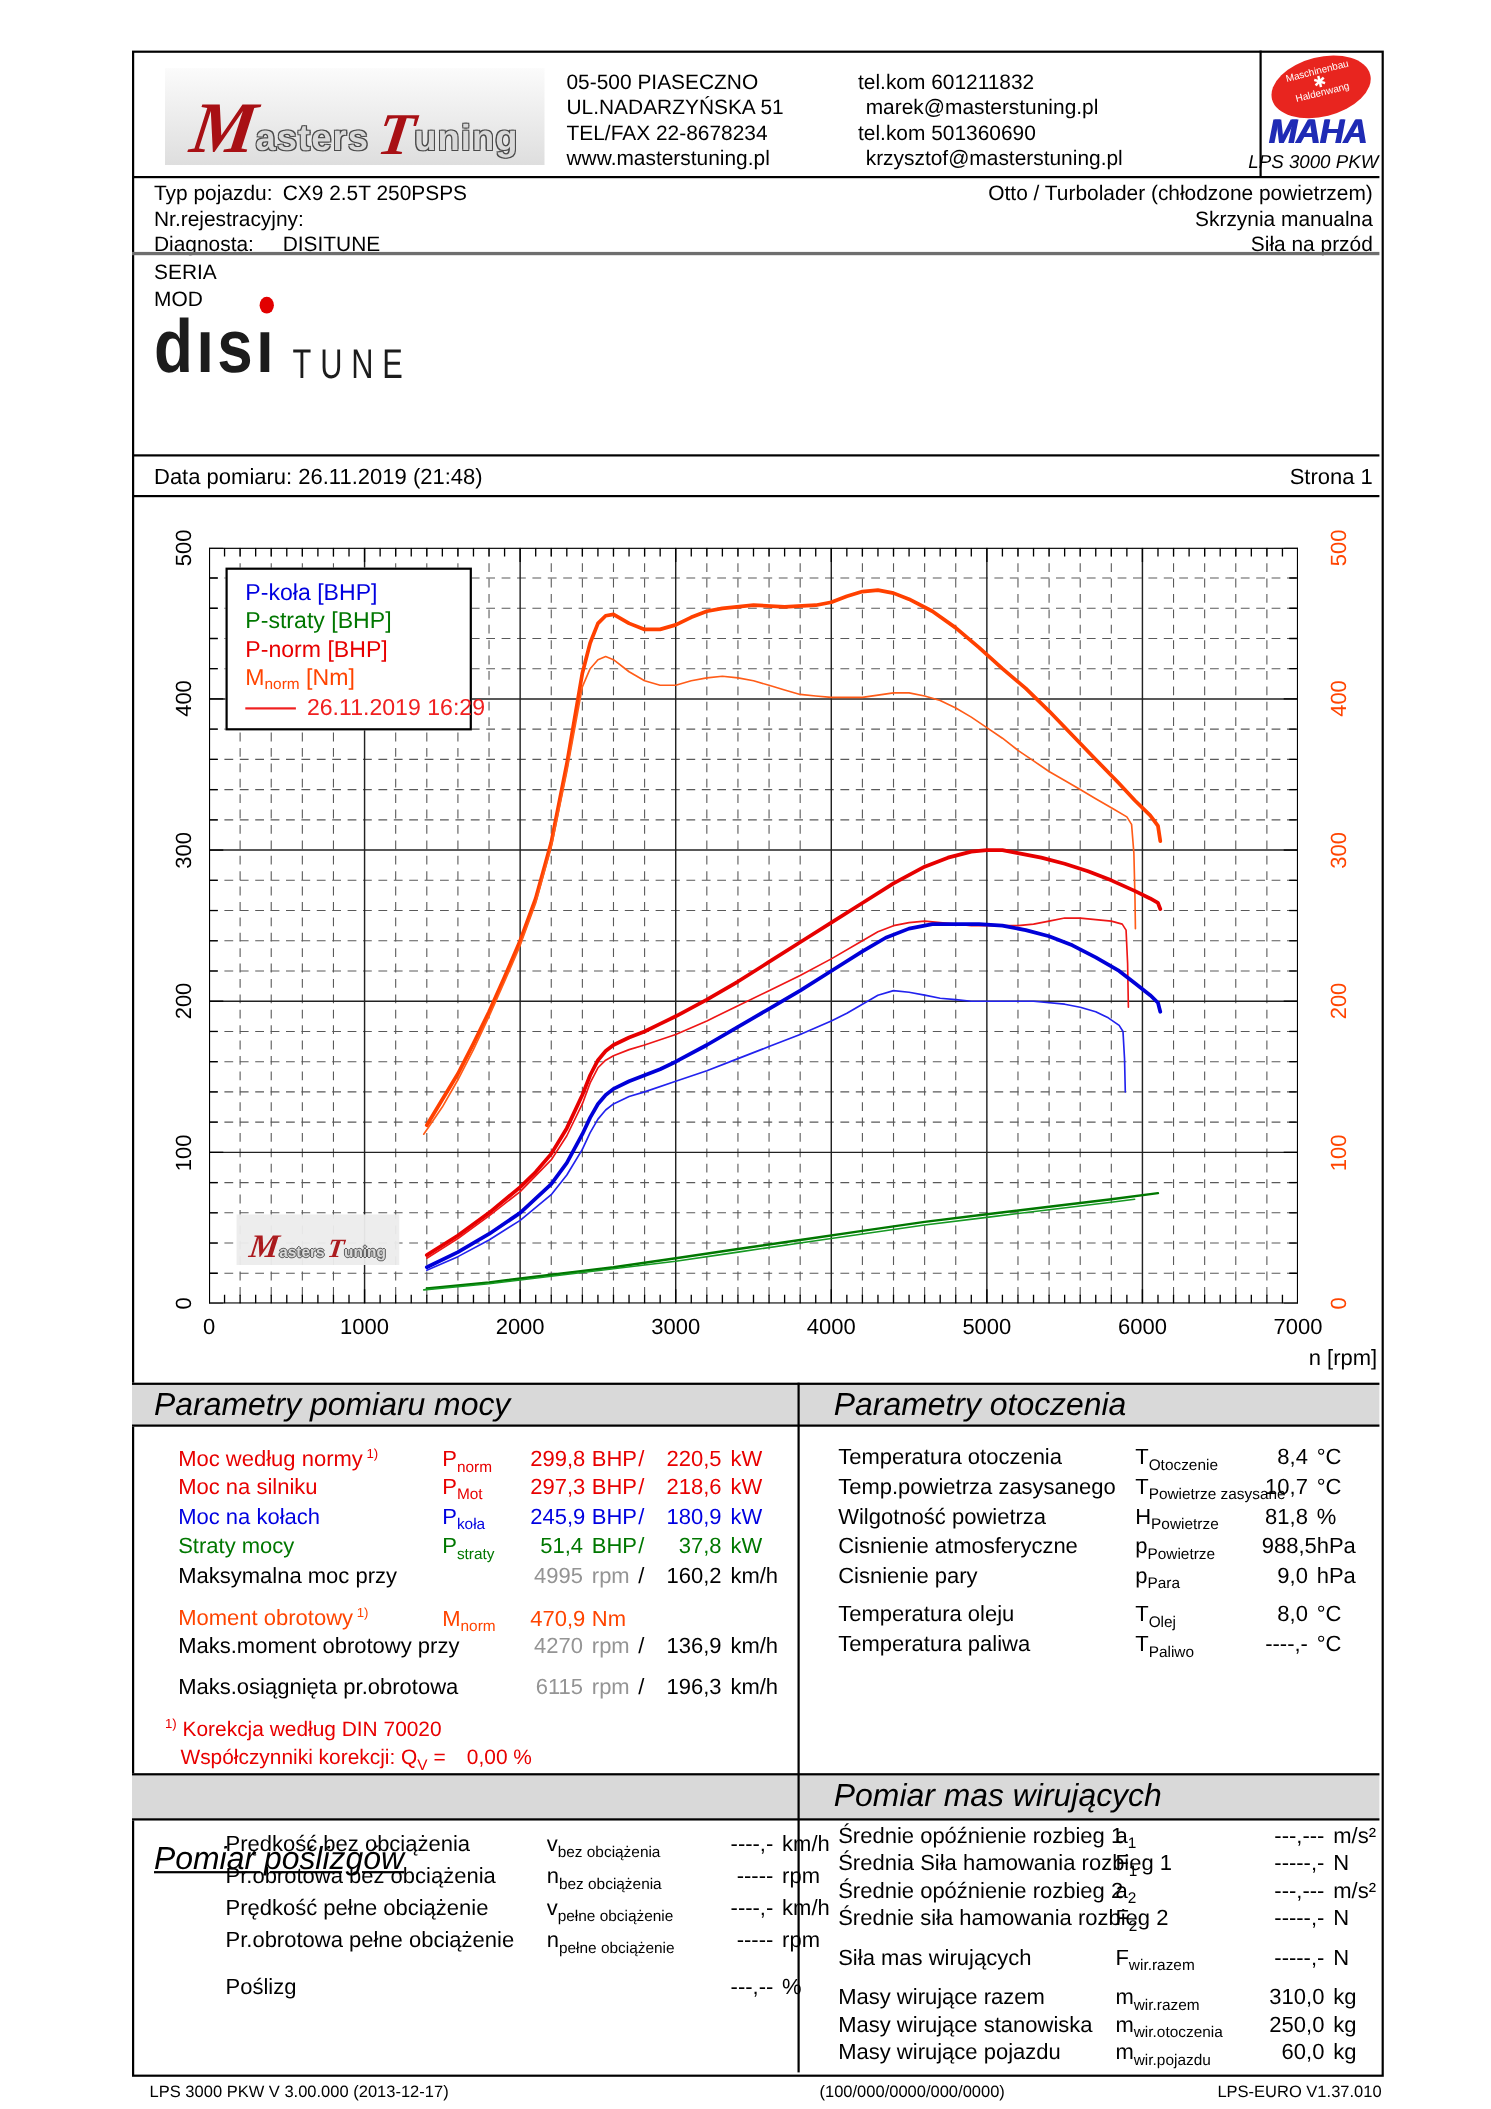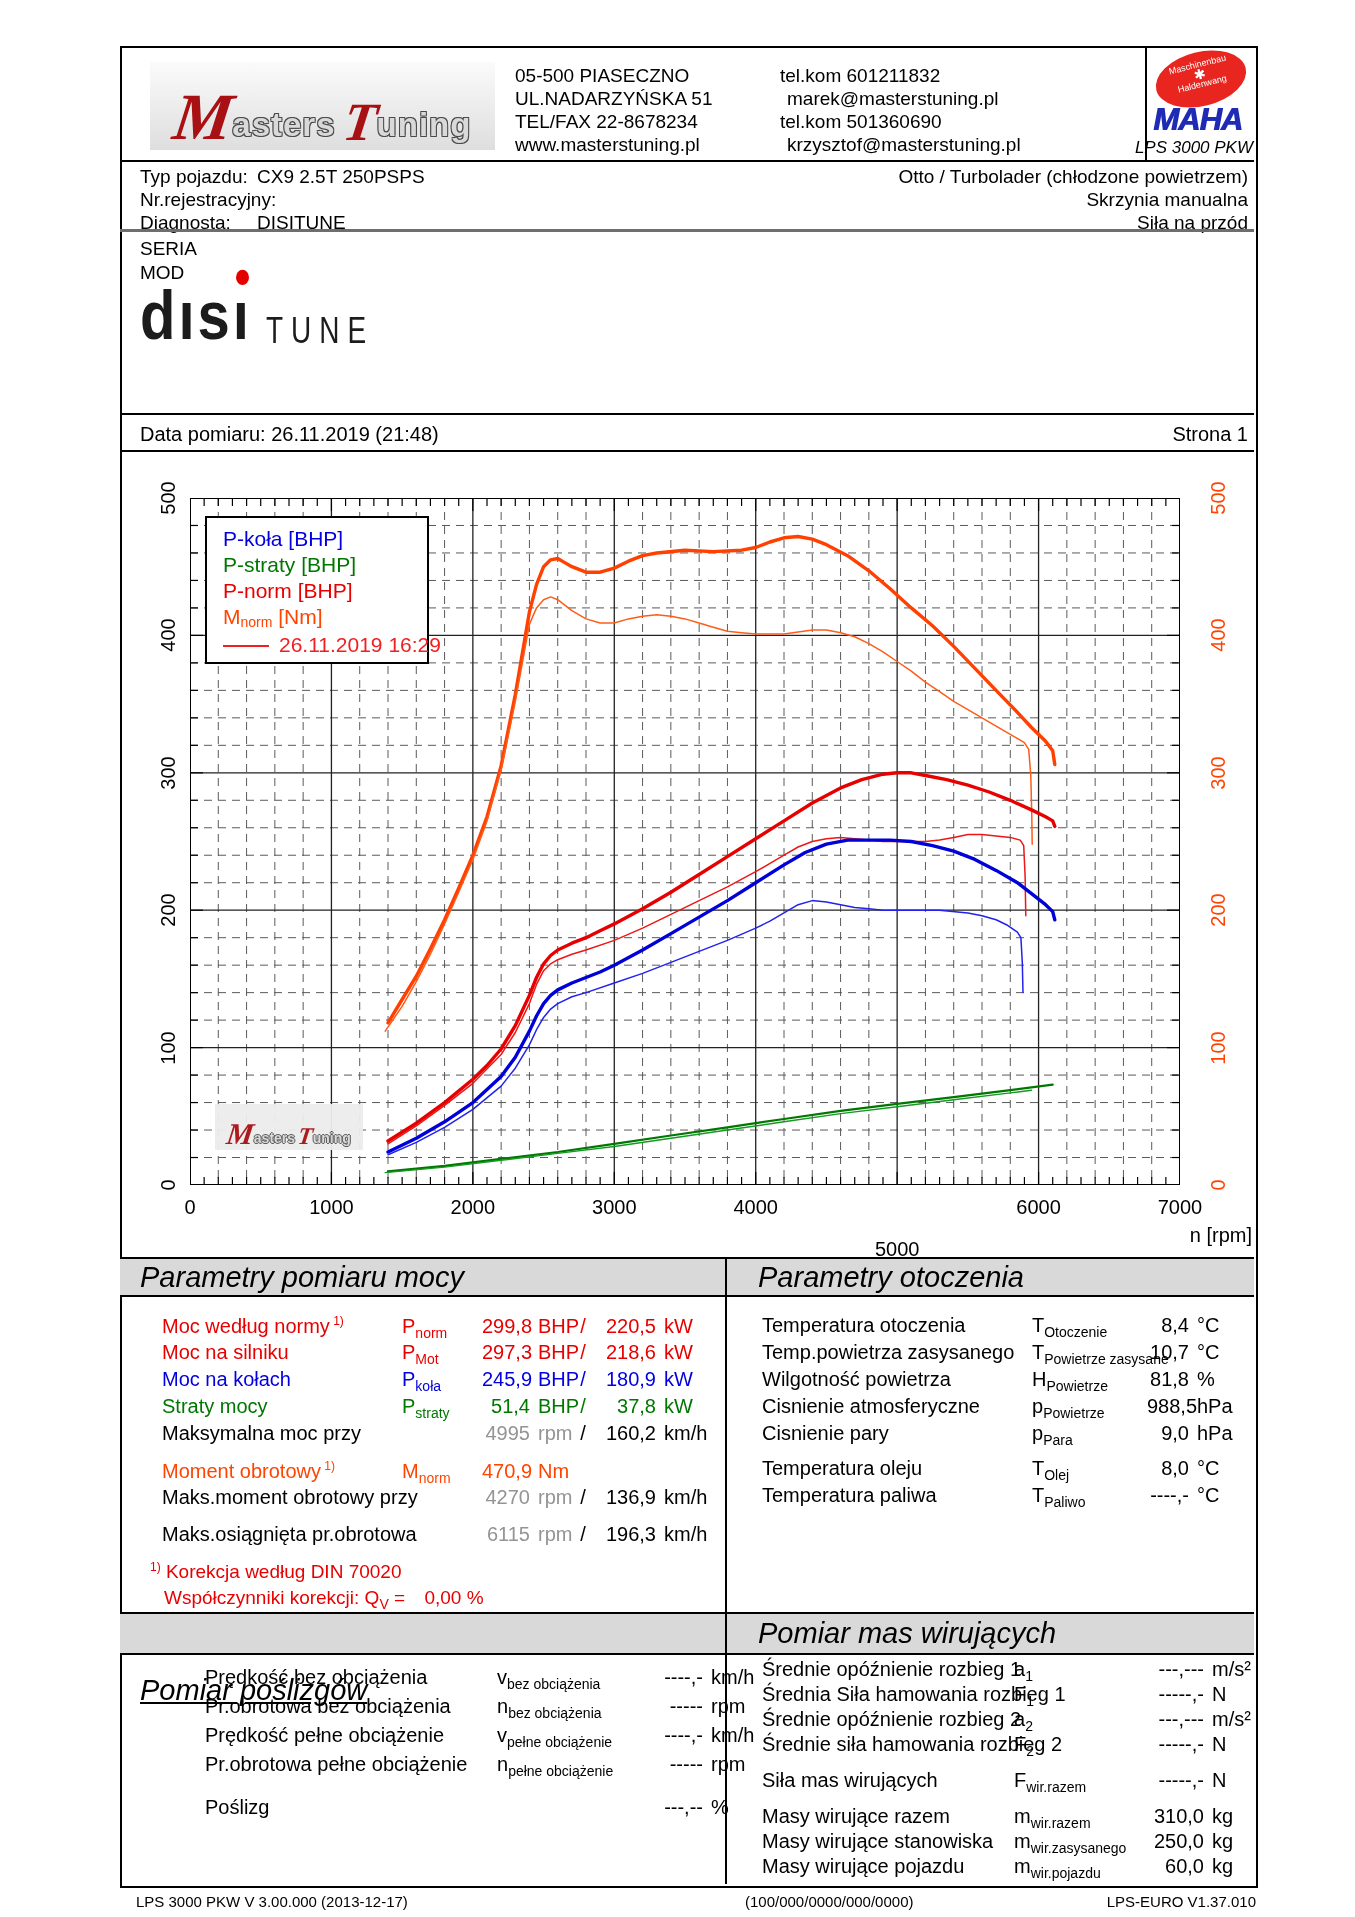--- a/index.html
+++ b/index.html
@@ -451,21 +451,21 @@
       <div class="axis-lab rot" style="left: 1078px; top: 309.8px; color: rgb(255, 68, 0);">300</div>
       <div class="axis-lab rot" style="left: 28px; top: 172.4px; color: rgb(0, 0, 0);">400</div>
       <div class="axis-lab rot" style="left: 1078px; top: 172.4px; color: rgb(255, 68, 0);">400</div>
       <div class="axis-lab rot" style="left: 28px; top: 35px; color: rgb(0, 0, 0);">500</div>
       <div class="axis-lab rot" style="left: 1078px; top: 35px; color: rgb(255, 68, 0);">500</div>
       <div class="xlab" style="left: 25px; top: 744px;">0</div>
       <div class="xlab" style="left: 166.429px; top: 744px;">1000</div>
       <div class="xlab" style="left: 307.857px; top: 744px;">2000</div>
       <div class="xlab" style="left: 449.286px; top: 744px;">3000</div>
       <div class="xlab" style="left: 590.714px; top: 744px;">4000</div>
-      <div class="xlab" style="left: 732.143px; top: 744px; margin-top: 42px;">5000</div>
+      <div class="xlab" style="left: 732.143px; top: 744px;">5000</div>
       <div class="xlab" style="left: 873.571px; top: 744px;">6000</div>
       <div class="xlab" style="left: 1015px; top: 744px;">7000</div>
     </div>
 
   <div class="band" style="top:1257px;height:40px;"></div>
   <div class="band-title" style="left:140px;top:1261px;">Parametry pomiaru mocy</div>
   <div class="band-title" style="left:758px;top:1261px;">Parametry otoczenia</div>
 
   <div id="power-rows" class="abs power" style="left:162px;top:1314px;width:560px;">
       <div>
@@ -681,21 +681,21 @@
       </div>
       <div style="margin-top: 11px;">
         <div class="prow">
           <span class="c-black">Masy wirujące razem</span>
           <span class="c-black">m<sub class="s">wir.razem</sub></span>
           <span class="pv">310,0</span>
           <span class="pu">kg</span>
         </div>
         <div class="prow">
           <span class="c-black">Masy wirujące stanowiska</span>
-          <span class="c-black">m<sub class="s">wir.zasysanego</sub></span>
+          <span class="c-black">m<sub class="s">wir.otoczenia</sub></span>
           <span class="pv">250,0</span>
           <span class="pu">kg</span>
         </div>
         <div class="prow">
           <span class="c-black">Masy wirujące pojazdu</span>
           <span class="c-black">m<sub class="s">wir.pojazdu</sub></span>
           <span class="pv">60,0</span>
           <span class="pu">kg</span>
         </div>
       </div>

